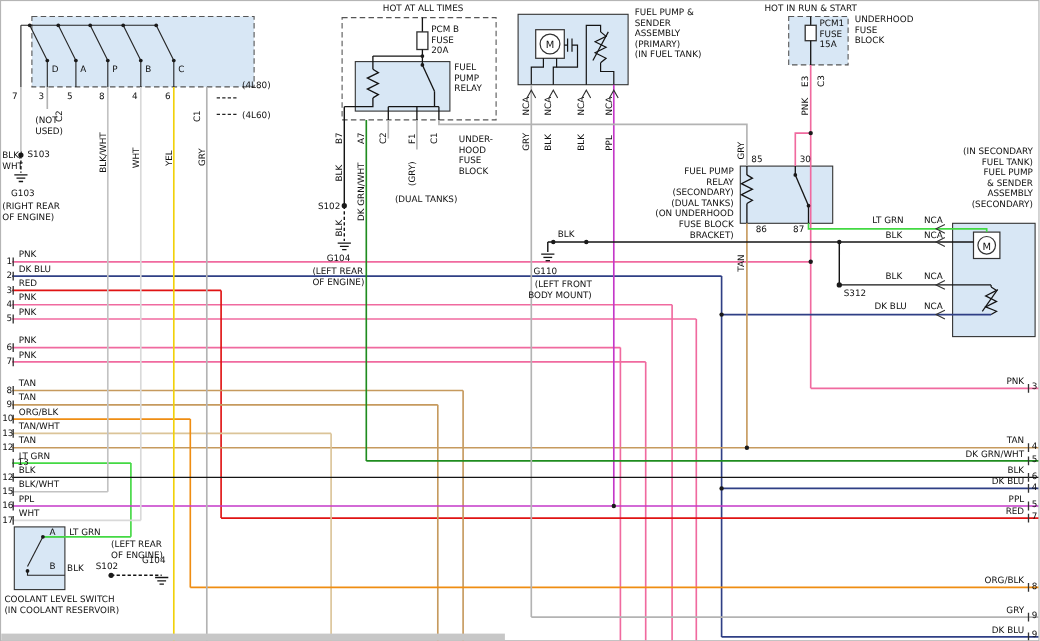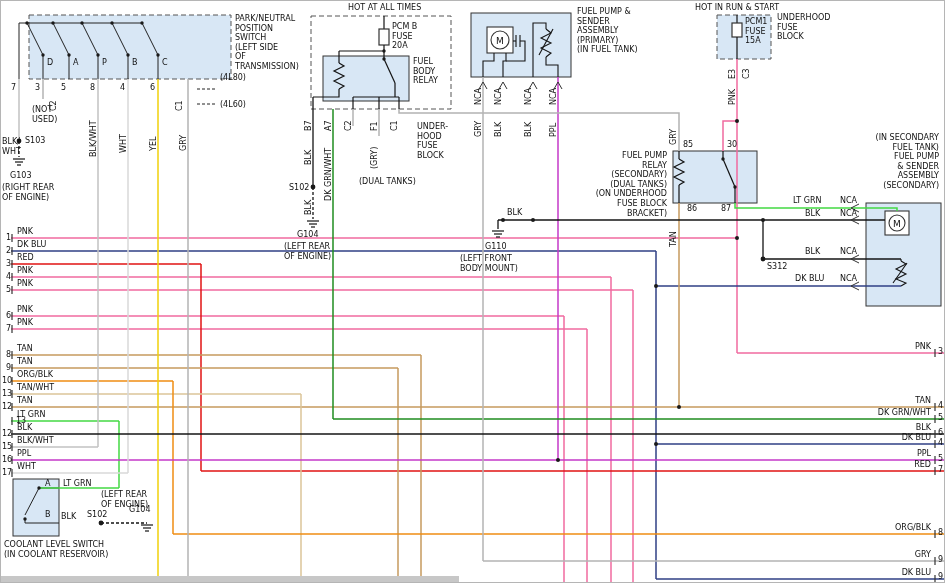--- a/index.html
+++ b/index.html
@@ -2,21 +2,21 @@
 <html><head>
 <meta charset="utf-8">
 <style>
   *{margin:0;padding:0;box-sizing:border-box}
   body{background:#e8e8e8;font-family:"DejaVu Sans",sans-serif}
   .canvas{position:relative;width:945px;height:583px;background:#fff;border:1px solid #b5b5b5;overflow:hidden;font-family:"DejaVu Sans",sans-serif}
   .canvas svg{position:absolute;left:0;top:0}
   .lbl{position:absolute;font-size:8px;line-height:1.2;color:#111;white-space:pre-line}
   .v{transform:rotate(-90deg);transform-origin:0 0;white-space:nowrap}
   .r{text-align:right}
-  .c{text-align:left}
+  .c{text-align:right}
   .num{position:absolute;font-size:8px;color:#111;width:9px;text-align:right}
   svg text{font-family:"DejaVu Sans",sans-serif;font-size:9px;fill:#111}
 </style>
 </head>
 <body>
 
 <div class="canvas">
 
 <svg width="945" height="583" viewBox="0 0 945 583">
 
@@ -292,26 +292,20 @@
         <line x1="934" y1="556" x2="934" y2="564"></line>
     <line x1="934" y1="574" x2="934" y2="582"></line>
   </g>
 
   <text x="499" y="43" text-anchor="middle">M</text>
   <text x="896" y="226" text-anchor="middle">M</text>
 
   <rect x="0" y="575" width="458" height="8" fill="#c7c7c7"></rect>
 </svg>
 
-<div class="lbl" style="left:234px;top:13px">PARK/NEUTRAL
-POSITION
-SWITCH
-(LEFT SIDE
-OF
-TRANSMISSION)</div>
 <div class="lbl" style="left:46px;top:57px">D</div>
 <div class="lbl" style="left:72px;top:57px">A</div>
 <div class="lbl" style="left:101px;top:57px">P</div>
 <div class="lbl" style="left:131px;top:57px">B</div>
 <div class="lbl" style="left:161px;top:57px">C</div>
 <div class="lbl" style="left:10px;top:82px">7</div>
 <div class="lbl" style="left:34px;top:82px">3</div>
 <div class="lbl" style="left:60px;top:82px">5</div>
 <div class="lbl" style="left:89px;top:82px">8</div>
 <div class="lbl" style="left:119px;top:82px">4</div>
@@ -331,21 +325,21 @@
 <div class="lbl" style="left:24px;top:135px">S103</div>
 <div class="lbl" style="left:9px;top:170px">G103</div>
 <div class="lbl" style="left:1px;top:182px">(RIGHT REAR
 OF ENGINE)</div>
 
 <div class="lbl" style="left:347px;top:2px">HOT AT ALL TIMES</div>
 <div class="lbl" style="left:391px;top:21px">PCM B
 FUSE
 20A</div>
 <div class="lbl" style="left:412px;top:56px">FUEL
-BODY
+PUMP
 RELAY</div>
 <div class="lbl" style="left:416px;top:121px">UNDER-
 HOOD
 FUSE
 BLOCK</div>
 <div class="lbl v" style="left:303px;top:130px">B7</div>
 <div class="lbl v" style="left:323px;top:130px">A7</div>
 <div class="lbl v" style="left:343px;top:130px">C2</div>
 <div class="lbl v" style="left:369px;top:130px">F1</div>
 <div class="lbl v" style="left:389px;top:130px">C1</div>

